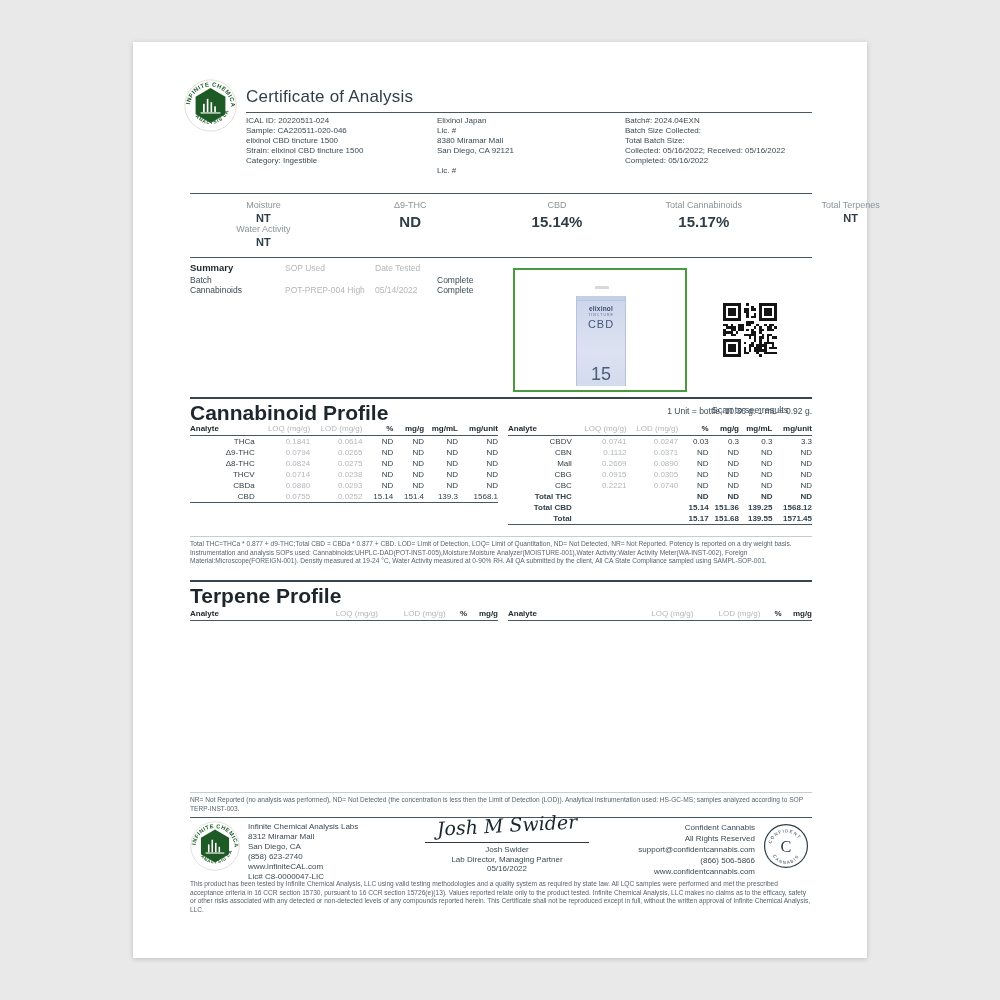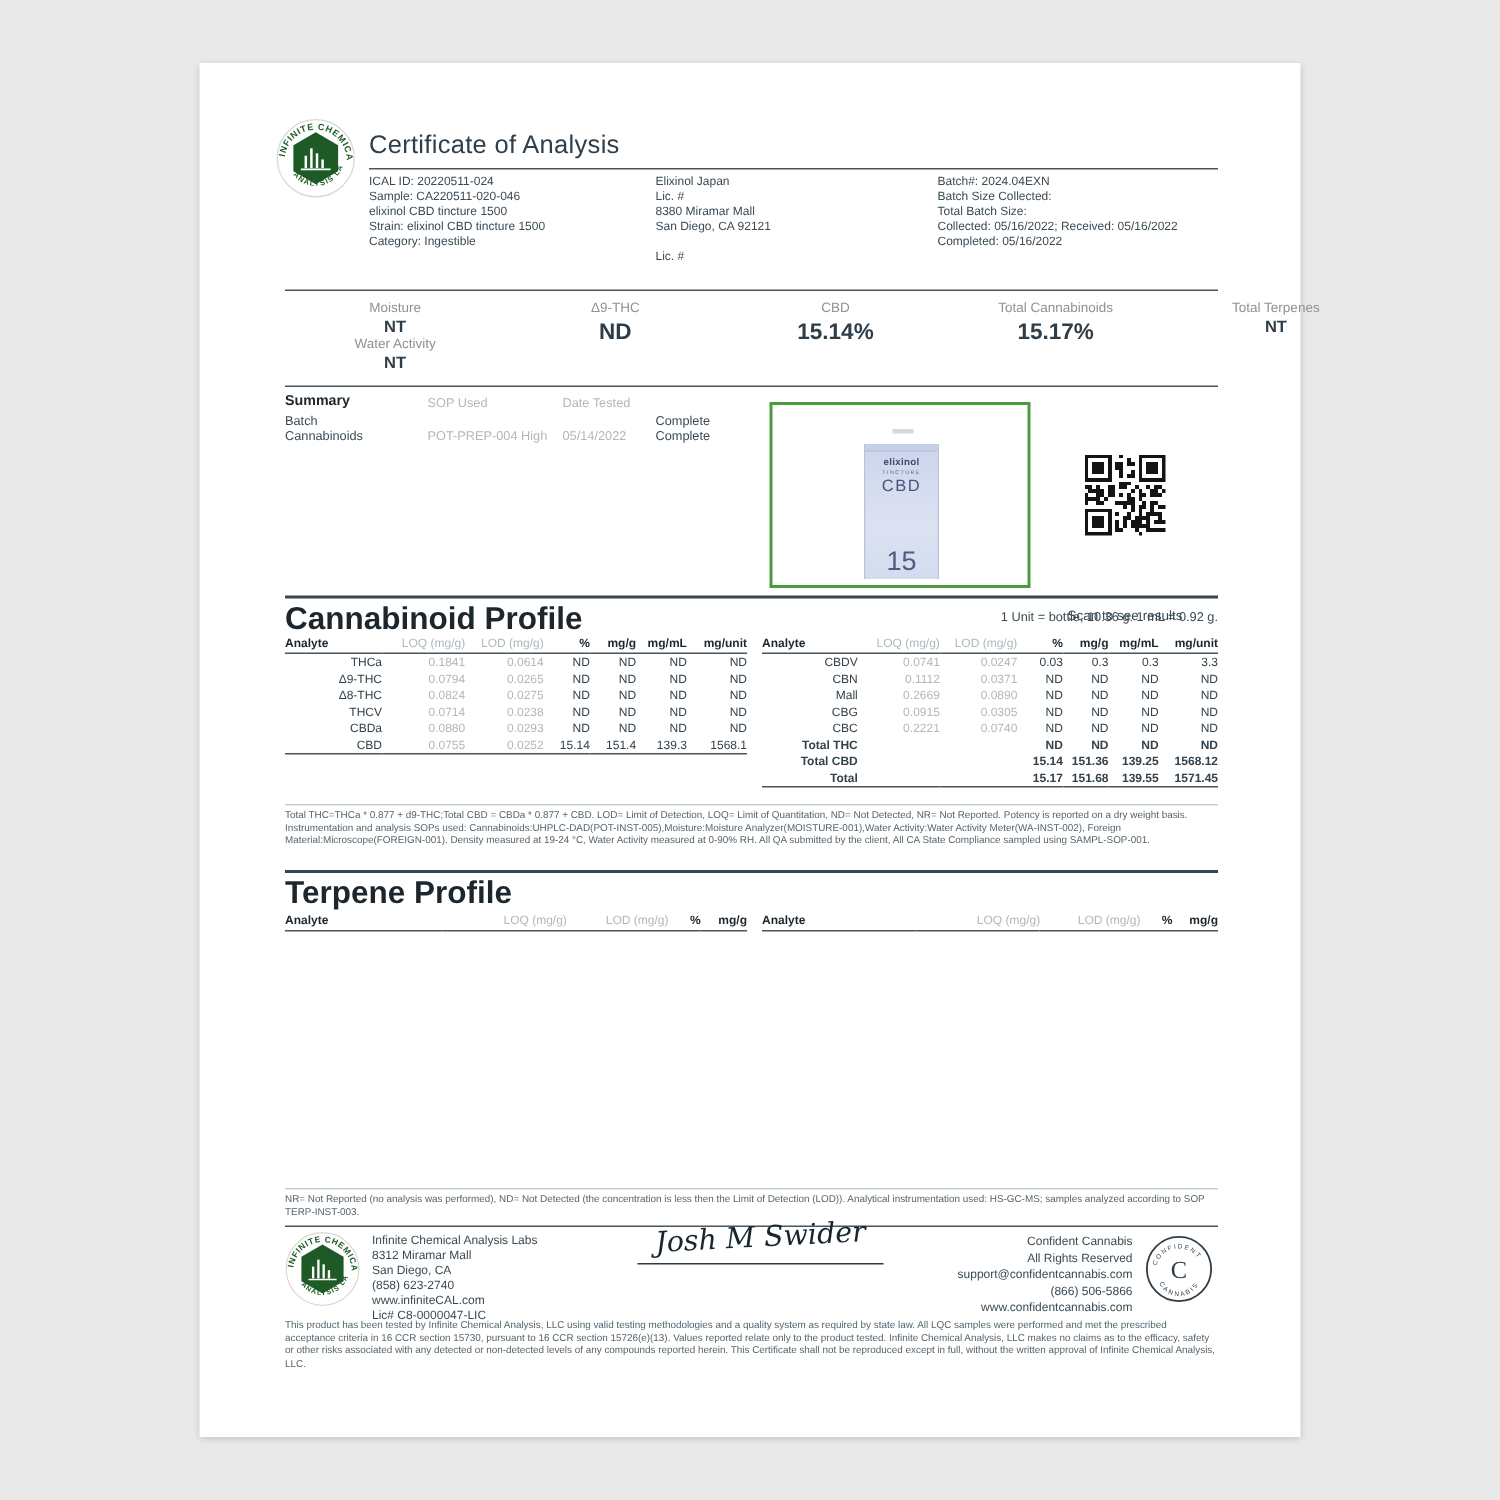--- a/index.html
+++ b/index.html
@@ -594,20 +594,25 @@
     <div>8312 Miramar Mall</div>
     <div>San Diego, CA</div>
     <div>(858) 623-2740</div>
     <div>www.infiniteCAL.com</div>
     <div>Lic# C8-0000047-LIC</div>
   </div>
 
   <div class="abs" style="left:292px;top:772px;width:164px;">
     <div class="sig-script">Josh M Swider</div>
     <div class="sig-line" style="margin-top:6px;"></div>
+    <div class="sig-meta" style="margin-top:2px;">
+      <div>Josh Swider</div>
+      <div>Lab Director, Managing Partner</div>
+      <div>05/16/2022</div>
+    </div>
   </div>
 
   <div class="abs cc-block" style="left:470px;top:780px;width:152px;">
     <div>Confident Cannabis</div>
     <div>All Rights Reserved</div>
     <div>support@confidentcannabis.com</div>
     <div>(866) 506-5866</div>
     <div>www.confidentcannabis.com</div>
   </div>
 

